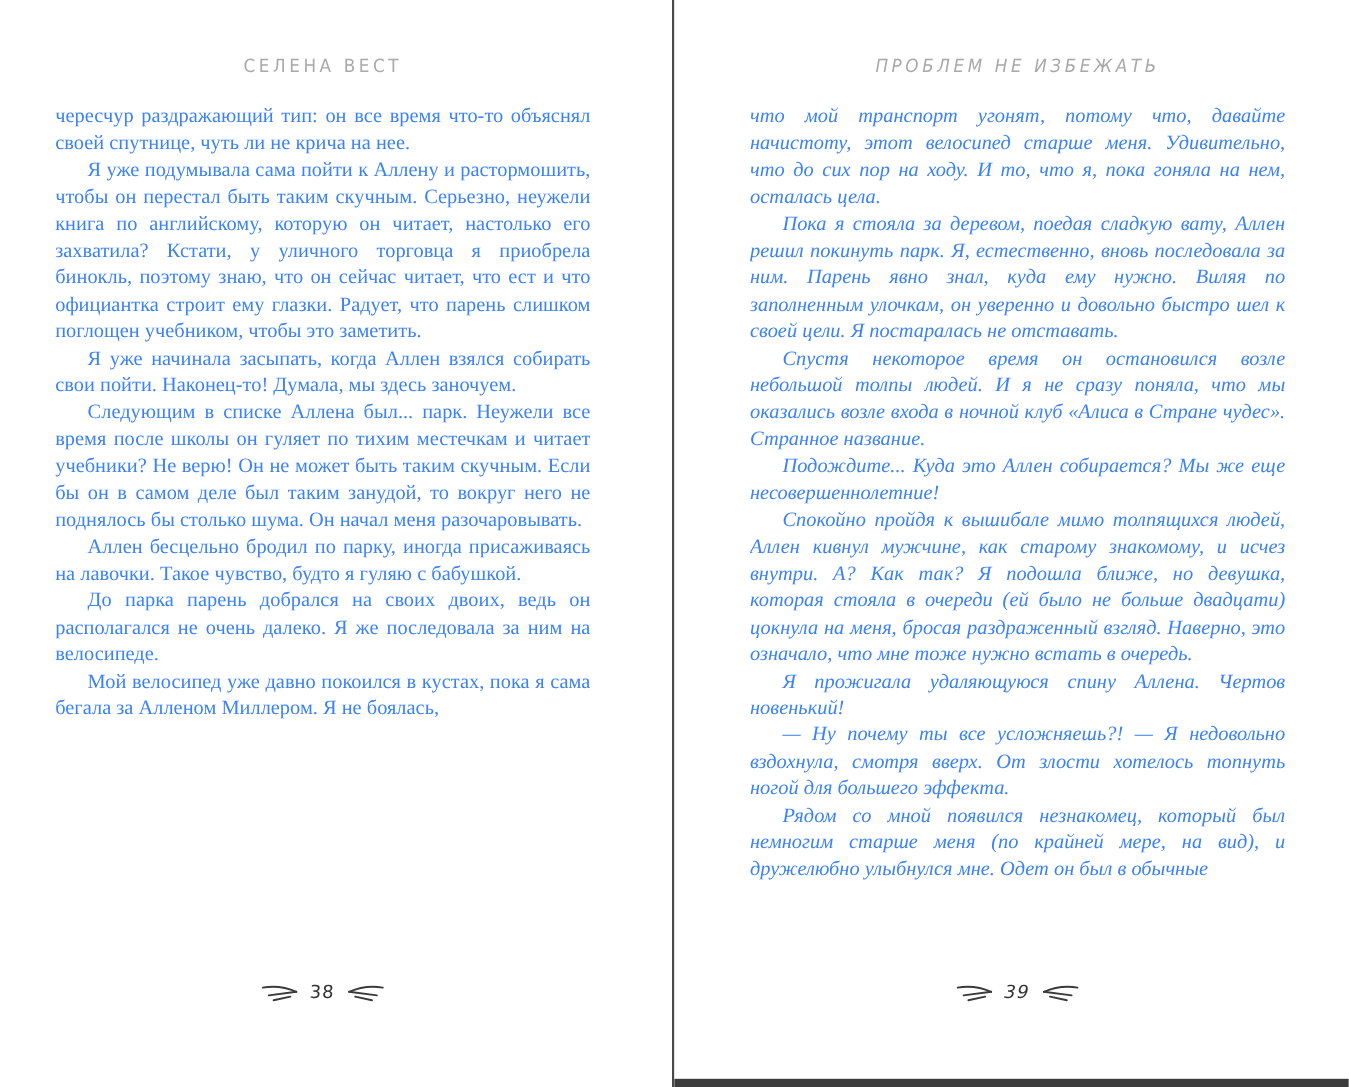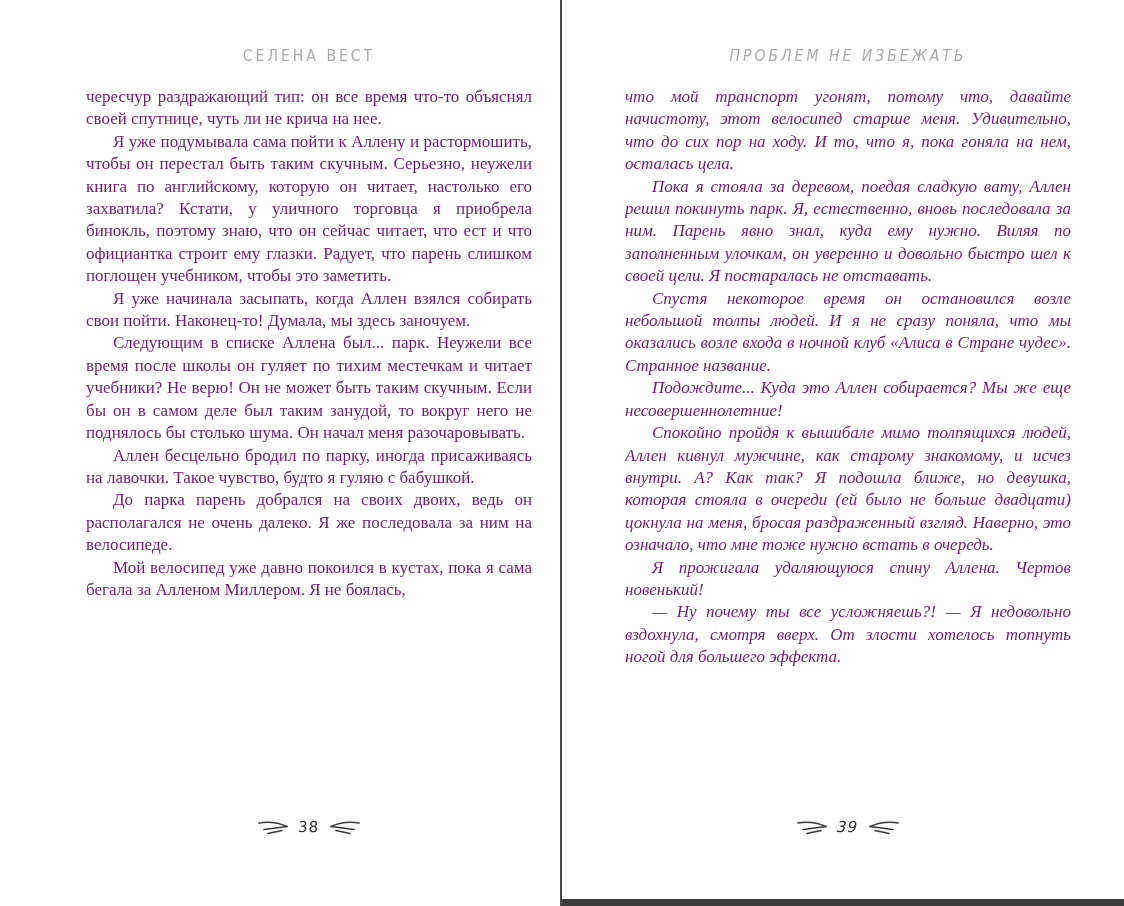--- a/index.html
+++ b/index.html
@@ -20,25 +20,25 @@
     position:absolute;left:562px;right:0;bottom:0;height:7px;
     background:#3c3c3c;
   }
   .running-head{
     margin-top:48px;height:20px;text-align:center;
     font-family:"DejaVu Sans","Liberation Sans",sans-serif;
     font-size:14px;letter-spacing:3px;color:#a9a9a9;
     transform:scaleY(1.08);
   }
   .page-left .running-head,.page-right .running-head{width:446px;}
-  .page-left .text-wrap{margin-left:86px;width:446px;}
+  .page-left .text-wrap{margin-left:46px;width:446px;}
   .page-right .text-wrap{margin-left:63px;width:446px;}
   .text-block{
     margin-top:18px;height:718px;overflow:hidden;
-    font-size:17px;line-height:22.4px;color:#701a75;
+    font-size:17px;line-height:22.4px;color:#3b82f6;
     text-align:justify;
   }
   .para{margin:0;text-indent:27px;}
   .para.no-indent{text-indent:0;}
   .folio{
     margin-top:14px;text-align:center;
     font-family:"DejaVu Sans","Liberation Sans",sans-serif;
     font-size:15px;color:#333333;letter-spacing:1px;
     display:flex;align-items:center;justify-content:center;gap:10px;
   }
@@ -94,20 +94,21 @@
     <div class="text-wrap">
       <div class="running-head">ПРОБЛЕМ НЕ ИЗБЕЖАТЬ</div>
       <div class="text-block" id="right-paragraphs">
           <p class="para no-indent">что мой транспорт угонят, потому что, давайте начистоту, этот велосипед старше меня. Удивительно, что до сих пор на ходу. И то, что я, пока гоняла на нем, осталась цела.</p>
           <p class="para">Пока я стояла за деревом, поедая сладкую вату, Аллен решил покинуть парк. Я, естественно, вновь последовала за ним. Парень явно знал, куда ему нужно. Виляя по заполненным улочкам, он уверенно и довольно быстро шел к своей цели. Я постаралась не отставать.</p>
           <p class="para">Спустя некоторое время он остановился возле небольшой толпы людей. И я не сразу поняла, что мы оказались возле входа в ночной клуб «Алиса в Стране чудес». Странное название.</p>
           <p class="para">Подождите... Куда это Аллен собирается? Мы же еще несовершеннолетние!</p>
           <p class="para">Спокойно пройдя к вышибале мимо толпящихся людей, Аллен кивнул мужчине, как старому знакомому, и исчез внутри. А? Как так? Я подошла ближе, но девушка, которая стояла в очереди (ей было не больше двадцати) цокнула на меня, бросая раздраженный взгляд. Наверно, это означало, что мне тоже нужно встать в очередь.</p>
           <p class="para">Я прожигала удаляющуюся спину Аллена. Чертов новенький!</p>
           <p class="para">— Ну почему ты все усложняешь?! — Я недовольно вздохнула, смотря вверх. От злости хотелось топнуть ногой для большего эффекта.</p>
+          <p class="para">Рядом со мной появился незнакомец, который был немногим старше меня (по крайней мере, на вид), и дружелюбно улыбнулся мне. Одет он был в обычные</p>
         </div>
       <div class="folio">
         <span class="flourish">
           <svg width="30" height="15" viewBox="0 0 30 15">
             <g stroke="#3a3a3a" stroke-width="1.6" fill="none" stroke-linecap="round">
               <path d="M1 3 C 10 1.5, 20 2.5, 29 6.5"></path>
               <path d="M6 9.5 L29 6.5"></path>
               <path d="M10 13.5 L24 10.5"></path>
             </g>
           </svg>

